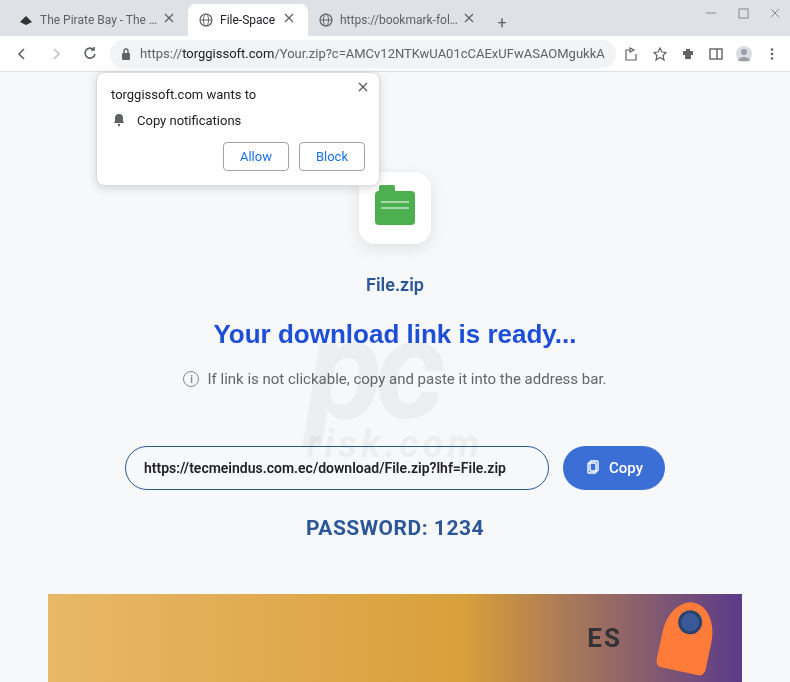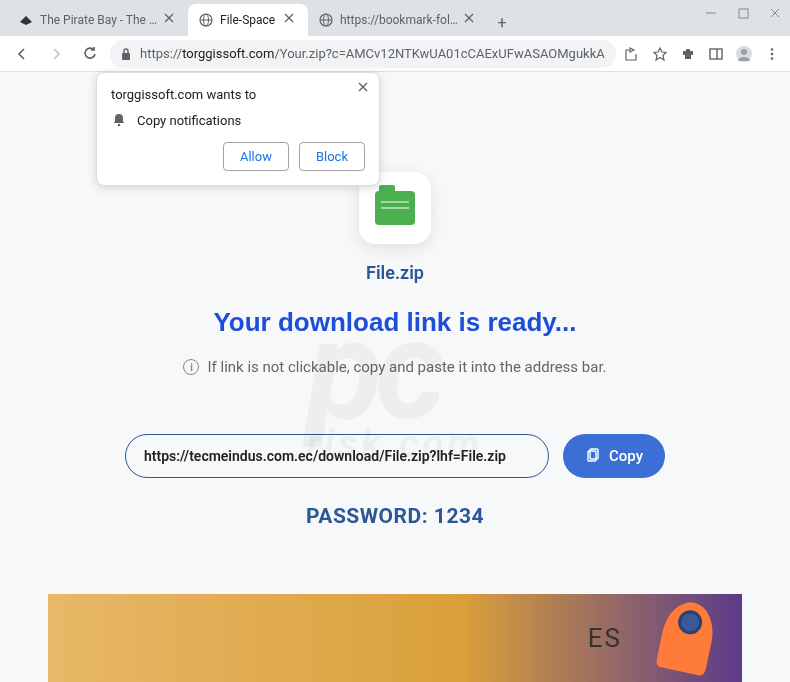--- a/index.html
+++ b/index.html
@@ -39,31 +39,31 @@
 .notif-prompt .bell { width: 16px; height: 16px; }
 .notif-prompt .actions { display: flex; justify-content: flex-end; gap: 10px; }
 .notif-prompt .pbtn { border: 1px solid #a3a3a3; background: #fff; color: #1a73e8; padding: 6px 16px; border-radius: 4px; font-size: 13px; cursor: pointer; }
 
 
 .page { position: absolute; top: 72px; left: 0; right: 0; bottom: 0; background: #f7f8fa; padding-top: 100px; display: flex; flex-direction: column; align-items: center; }
 .app-icon { width: 72px; height: 72px; background: #fff; border-radius: 16px; box-shadow: 0 4px 16px rgba(0,0,0,0.1); display: flex; align-items: center; justify-content: center; margin-bottom: 18px; }
 .app-icon .inner { width: 40px; height: 34px; background: #4caf50; border-radius: 4px; position: relative; }
 .app-icon .inner::before { content: ''; position: absolute; top: -6px; left: 4px; width: 16px; height: 6px; background: #4caf50; border-radius: 2px 2px 0 0; }
 .app-icon .inner::after { content: ''; position: absolute; top: 10px; left: 6px; right: 6px; height: 2px; background: rgba(255,255,255,0.5); box-shadow: 0 6px 0 rgba(255,255,255,0.5); }
-.file-name { color: #2b5797; font-size: 18px; font-weight: 600; margin-bottom: 24px; }
+.file-name { color: #2b5797; font-size: 18px; font-weight: 600; margin-bottom: 24px; margin-top: 12px; }
 .headline { font-family: Liberation Sans, sans-serif; font-size: 26px; font-weight: 700; color: #1d4ed8; margin-bottom: 20px; }
 .hint-row { display: flex; align-items: center; gap: 8px; color: #666; font-size: 15px; margin-bottom: 22px; }
 .hint-row .info-icon { width: 16px; height: 16px; border: 1.5px solid #888; border-radius: 50%; display: flex; align-items: center; justify-content: center; font-size: 10px; color: #888; font-weight: bold; }
 .link-row { display: flex; align-items: center; gap: 14px; width: 540px; margin-top: 36px; }
 .link-input { flex: 1; height: 44px; border: 1.5px solid #2b5797; border-radius: 22px; padding: 0 18px; font-size: 14px; font-weight: 600; color: #222; display: flex; align-items: center; }
 .copy-btn { height: 44px; background: #3b6fd6; color: #fff; border-radius: 22px; padding: 18px 22px; display: flex; align-items: center; gap: 8px; font-size: 15px; font-weight: 500; cursor: pointer; }
 .copy-btn .copy-icon { width: 16px; height: 16px; }
 .password-row { margin-top: 26px; font-size: 21px; font-weight: 700; color: #2b5797; letter-spacing: 0.5px; }
 .ad-banner { position: absolute; bottom: 0; left: 48px; right: 48px; height: 88px; background: linear-gradient(90deg, #e8b868 0%, #d99f3a 60%, #5b3a8a 100%); display: flex; align-items: center; justify-content: flex-end; padding-right: 120px; }
-.ad-banner .text { font-size: 26px; font-weight: 400; color: #333; letter-spacing: 2px; }
+.ad-banner .text { font-size: 26px; font-weight: 700; color: #333; letter-spacing: 2px; }
 .rocket { position: absolute; right: 30px; bottom: 10px; width: 50px; height: 70px; background: #ff7b3a; border-radius: 50% 50% 10% 10%; transform: rotate(12deg); }
 .rocket::before { content: ''; position: absolute; top: 8px; left: 50%; transform: translateX(-50%); width: 18px; height: 18px; background: #3b5998; border: 3px solid #2a4270; border-radius: 50%; }
 
 
 .watermark { position: absolute; top: 50%; left: 50%; transform: translate(-50%, -50%); font-size: 140px; font-weight: 700; color: rgba(0,0,0,0.04); font-style: italic; pointer-events: none; z-index: 1; white-space: nowrap; letter-spacing: -8px; }
 .watermark .sub { font-size: 38px; display: block; text-align: right; margin-top: -30px; letter-spacing: 4px; }
 
 svg { display: block; }
 </style>
 </head>

